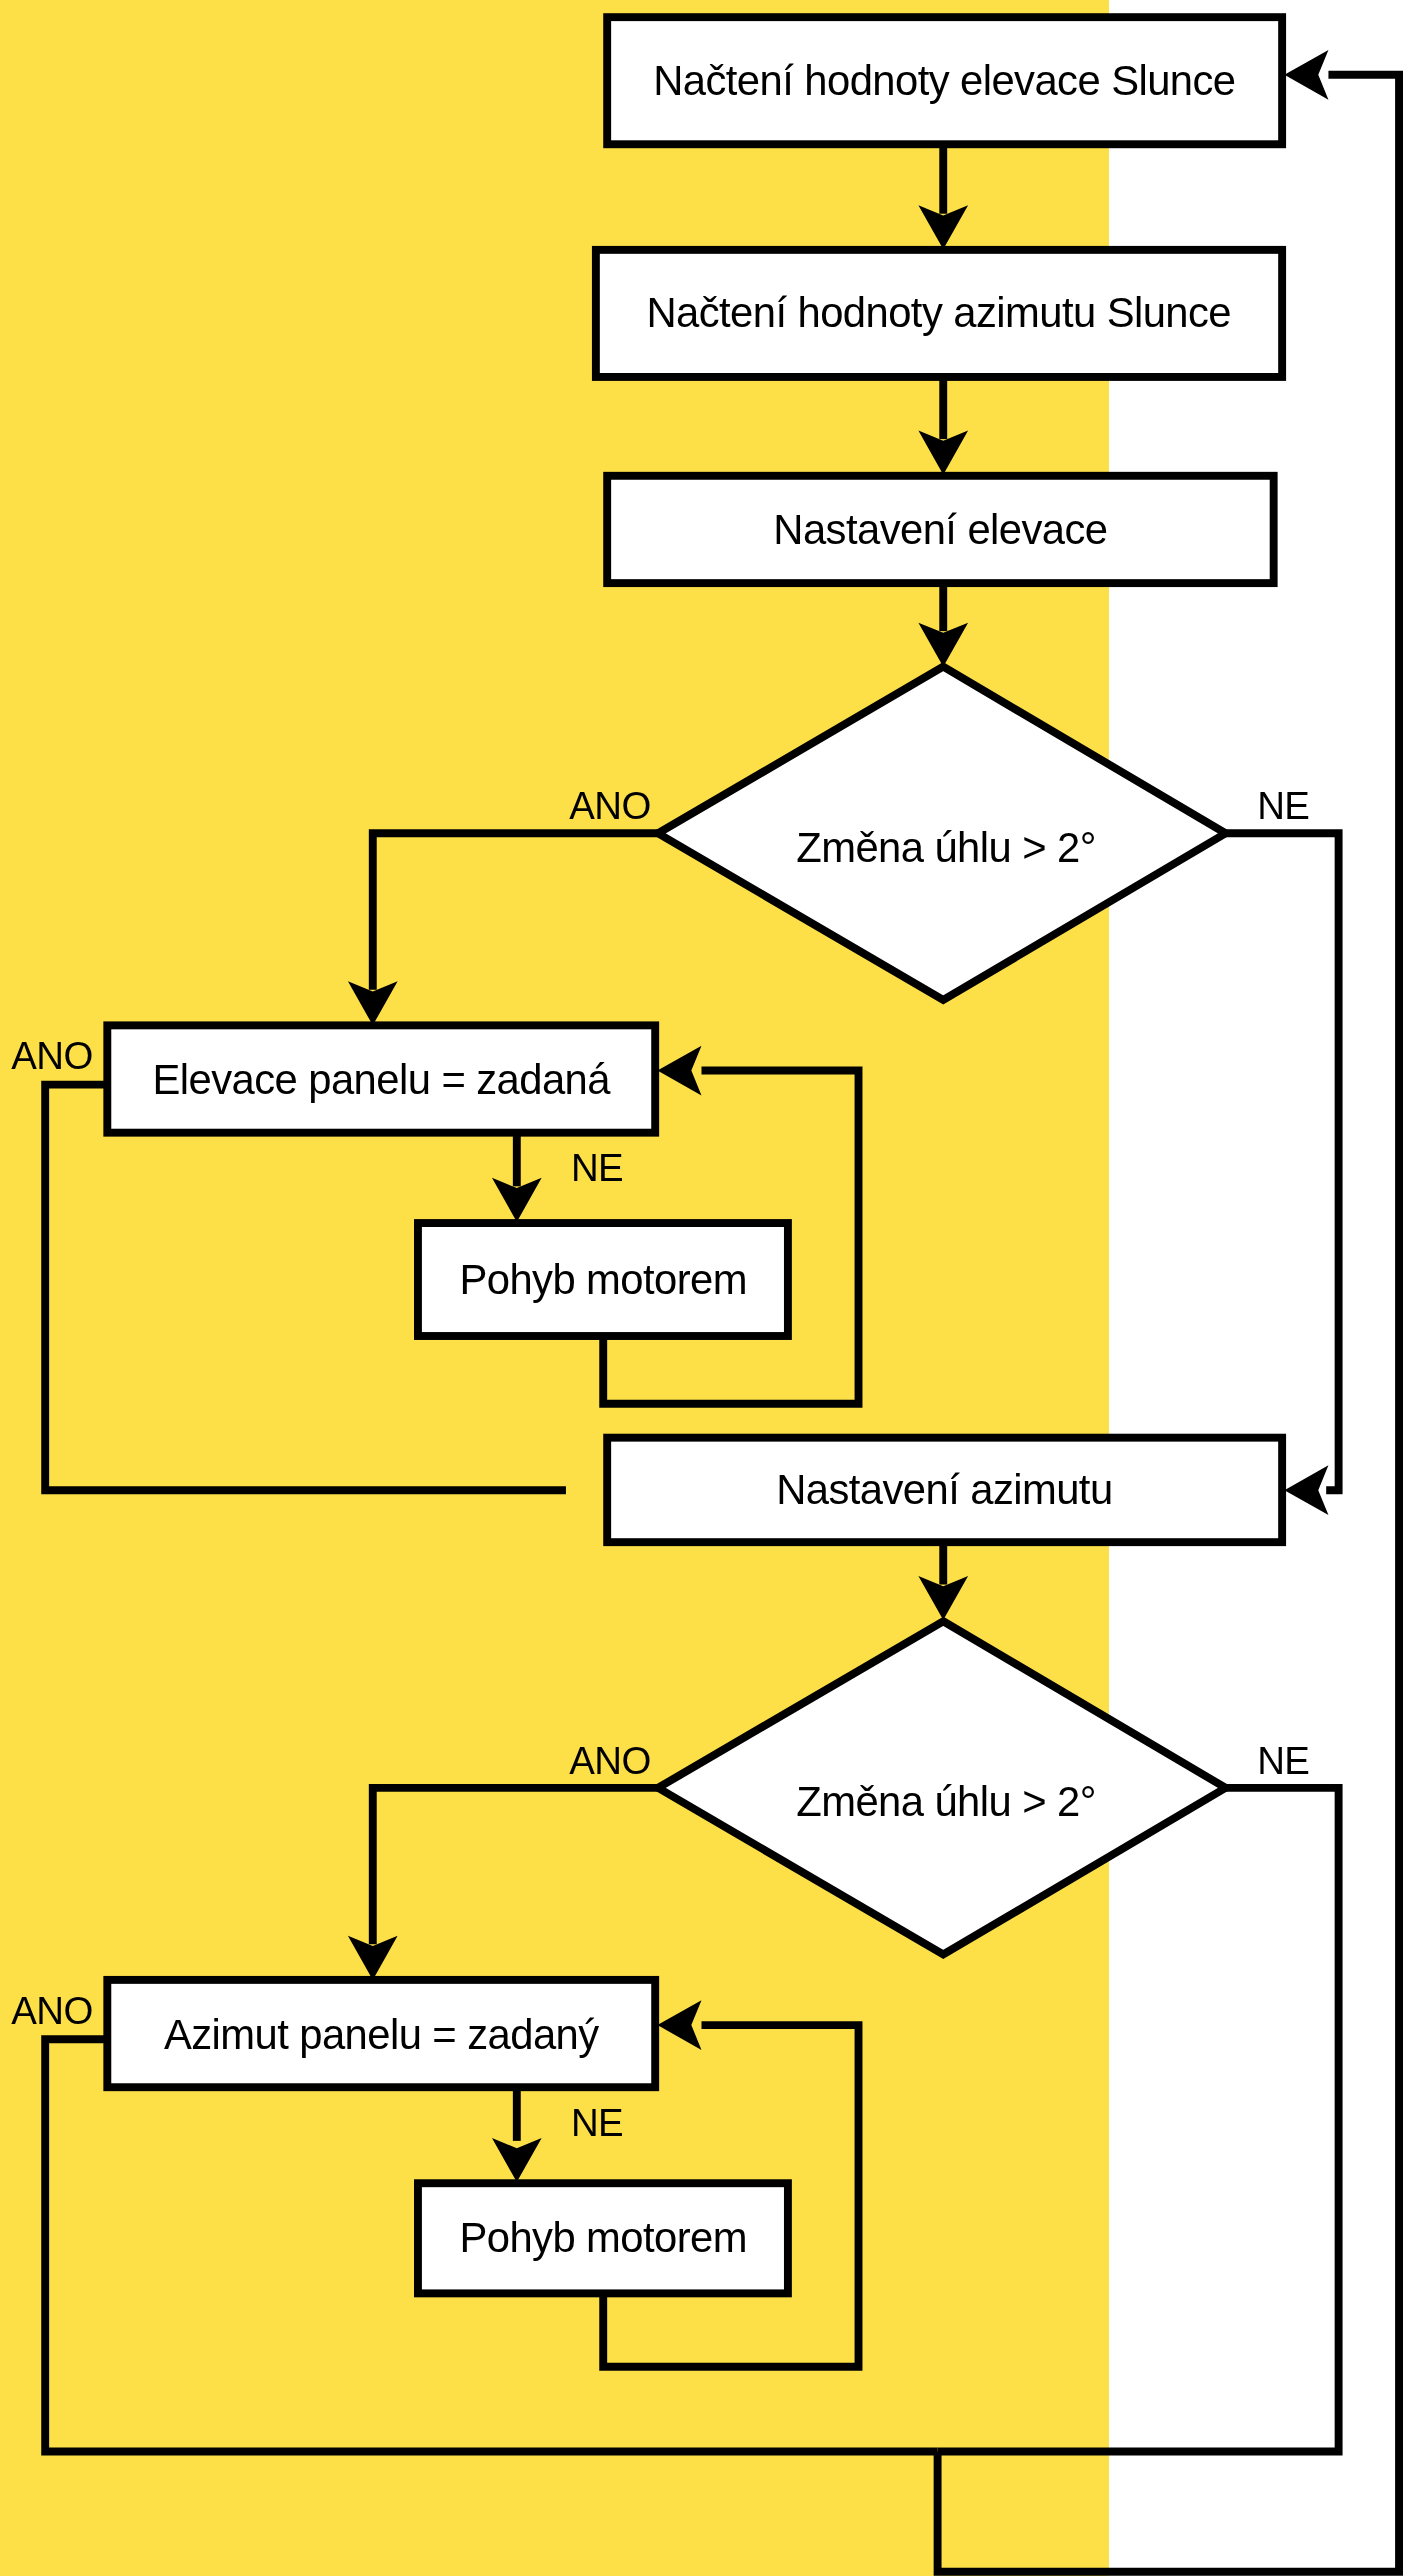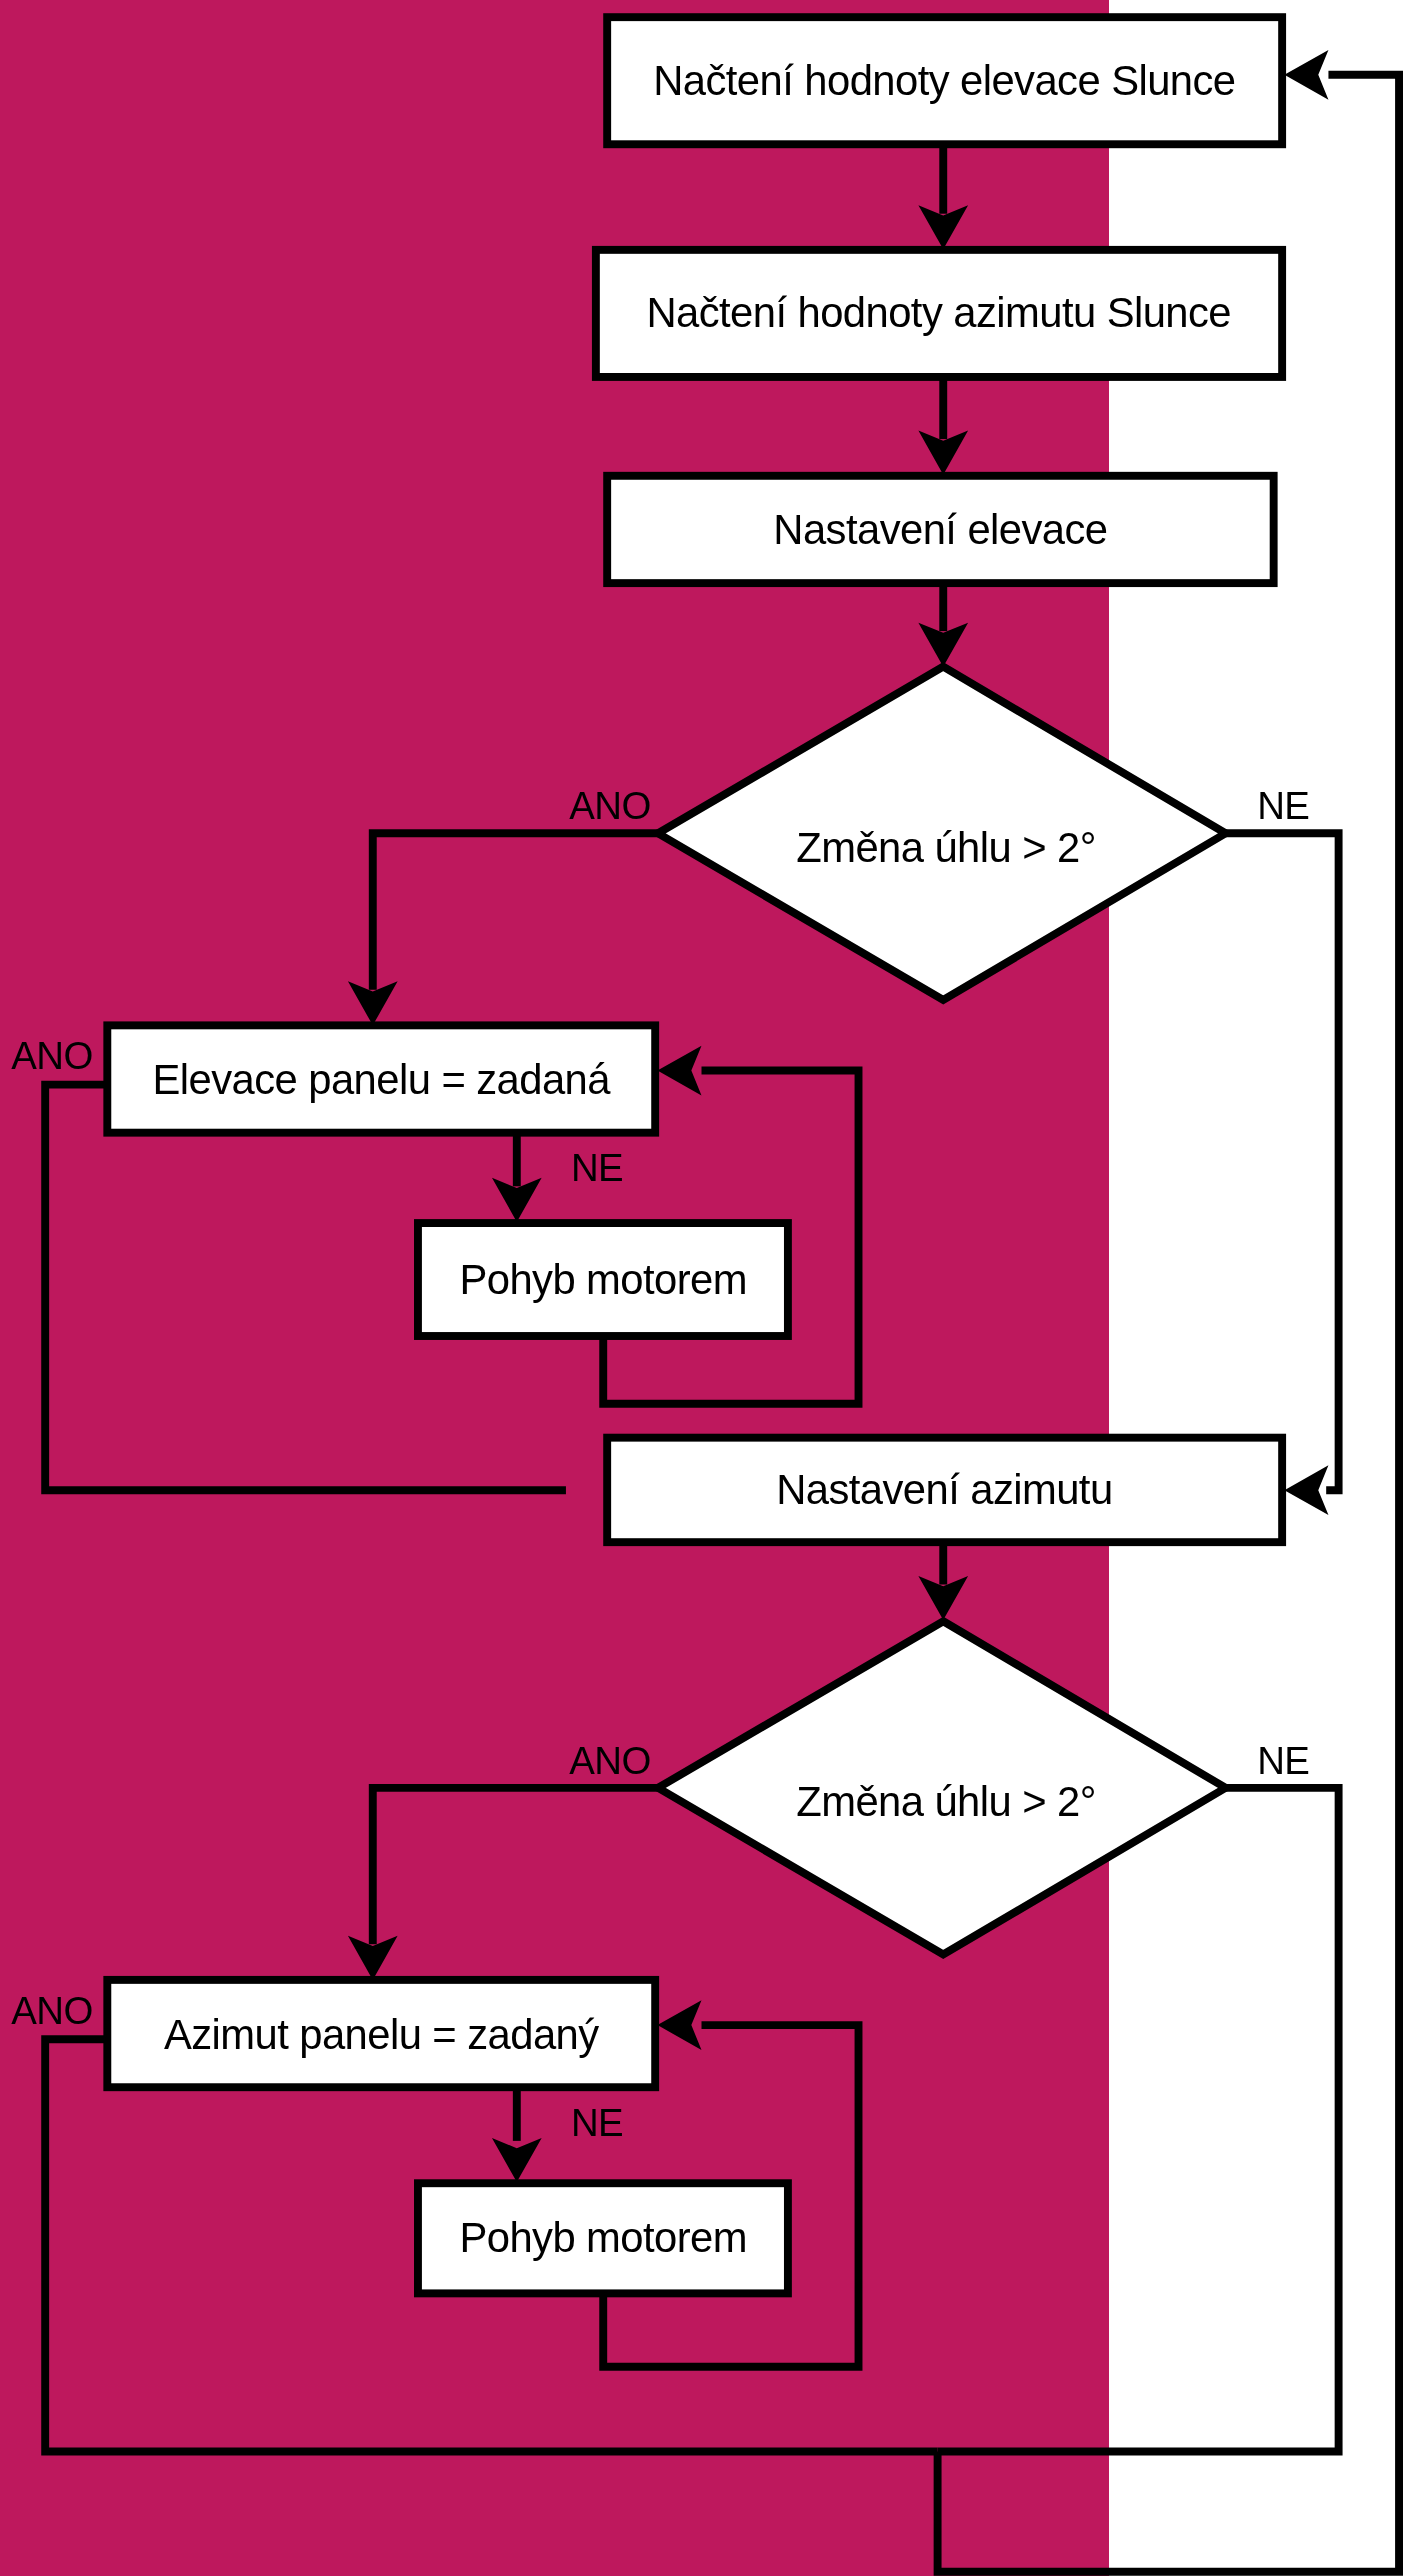--- a/index.html
+++ b/index.html
@@ -1,20 +1,20 @@
 <!DOCTYPE html>
 <html style="font-size:9px"><head>
 <meta charset="utf-8">
 <style>
   html, body { margin: 0; padding: 0; background: #ffffff; }
   .canvas {
     position: relative;
     width: 1109px;
     height: 2576px;
-    background: #be185d;
+    background: #fde047;
     font-family: "Liberation Sans", "DejaVu Sans", sans-serif;
   }
   svg { display: block; }
   .node-shape { fill: #ffffff; stroke: #000000; stroke-width: 14; stroke-linejoin: miter; }
   .edge { fill: none; stroke: #000000; stroke-width: 14; stroke-linejoin: miter; }
   .arrowhead { fill: #000000; stroke: none; }
   .node-label { fill: #000000; font-size: 74px; text-anchor: middle; letter-spacing: -1px; }
   .branch-label { fill: #000000; font-size: 68px; text-anchor: middle; letter-spacing: -1px; }
 </style>
 </head>

